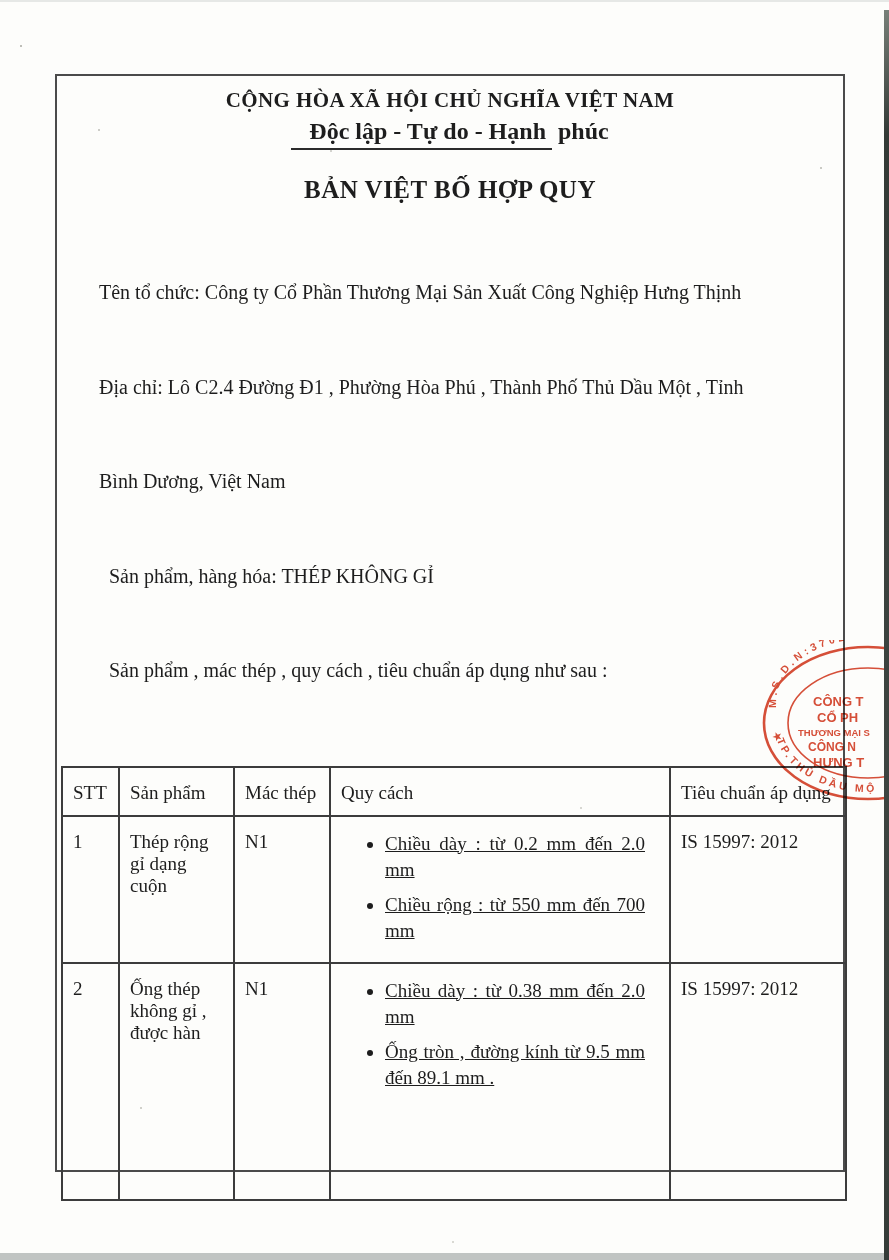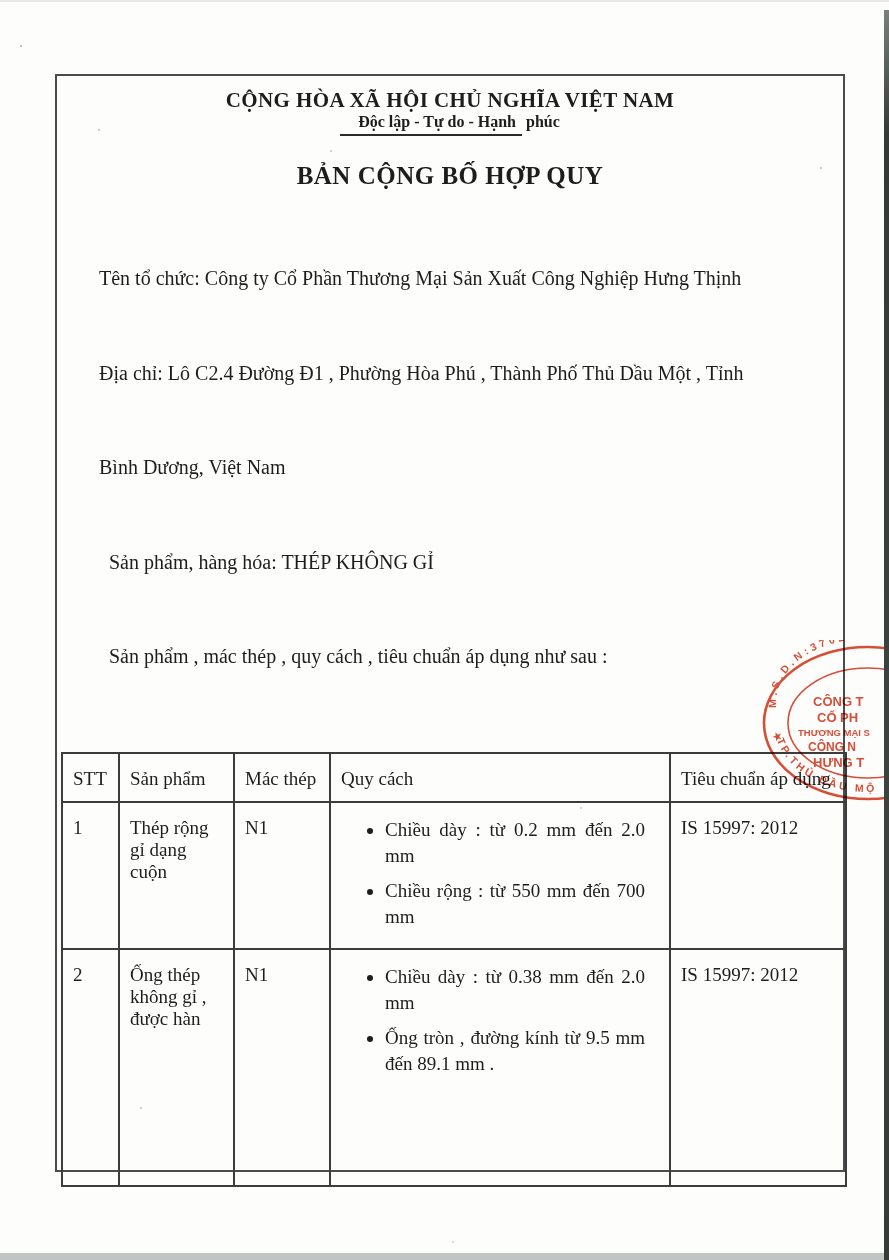--- a/index.html
+++ b/index.html
@@ -8,40 +8,40 @@
     background:#fdfdfb;
     font-family:"Liberation Serif", serif;
     color:#1d1d1d;
   }
   .frame{
     position:absolute;left:55px;top:74px;width:786px;height:1094px;
     border:2px solid #4b4b4b;background:transparent;
   }
   .center{text-align:center;}
   .republic{font-size:21px;font-weight:bold;letter-spacing:.4px;margin-top:12px;}
-  .motto{font-size:16px;font-weight:bold;}
+  .motto{font-size:24px;font-weight:bold;margin-top:5px;}
   .motto .ul{display:inline-block;border-bottom:2px solid #2b2b2b;padding:0 6px 3px 18px;}
   .doc-title{font-size:25px;font-weight:bold;margin-top:26px;letter-spacing:.5px;}
   .doc-no{font-size:20px;margin-top:9px;}
   .info{margin:10px 40px 0 42px;font-size:20px;line-height:31.5px;white-space:pre;}
   .info .ind{padding-left:10px;}
   .bold{font-weight:normal;}
   table.spec{
     border-collapse:collapse;table-layout:fixed;
     margin:16px 0 0 4px;width:784px;
   }
   table.spec th, table.spec td{
     border:2px solid #3c3c3c;vertical-align:top;
     font-size:19px;font-weight:normal;text-align:left;
     padding:14px 8px 9px 10px;overflow:hidden;
   }
   table.spec th{height:24px;}
   td.c{text-align:center;}
   td.j{text-align:justify;}
-  ul.specs{margin:0;padding:0 16px 0 44px;}
+  ul.specs{margin:0;padding:0 16px 0 44px;text-decoration:underline;}
   ul.specs li{text-align:justify;line-height:26px;margin-bottom:9px;}
   
   .edge-right{position:absolute;right:0;top:10px;bottom:0;width:5px;z-index:30;
     background:linear-gradient(to bottom,#788079 0%,#333a36 10%,#3d4440 60%,#353c38 100%);}
   .edge-bottom{position:absolute;left:0;bottom:0;width:100%;height:7px;background:#c0c4c2;z-index:29;}
   .edge-top{position:absolute;left:0;top:0;width:100%;height:2px;background:#d4d7d5;opacity:.55;z-index:28;}
   .specks{position:absolute;left:20px;top:45px;width:2px;height:2px;background:#a8a8a2;border-radius:50%;
     box-shadow:78px 84px 0 #bdbdb7,310px 105px 0 #c6c6c0,800px 122px 0 #b8b8b2,
                560px 762px 0 #cacac4,120px 1062px 0 #c0c0ba,432px 1196px 0 #ccccc6;}
   .stamp{
@@ -53,21 +53,21 @@
 <body>
 
 <div class="specks"></div>
 
 <div class="frame">
 
   <div class="center republic">CỘNG HÒA XÃ HỘI CHỦ NGHĨA VIỆT NAM</div>
 
   <div class="center motto"><span class="ul">Độc lập - Tự do - Hạnh</span><span> phúc</span></div>
 
-  <div class="center doc-title">BẢN CỘNG BỐ HỢP QUY</div>
+  <div class="center doc-title">BẢN VIỆT BỐ HỢP QUY</div>
 
 
   <div class="info">
     <div>Tên tổ chức: Công ty Cổ Phần Thương Mại Sản Xuất Công Nghiệp Hưng Thịnh</div>
     <div>Địa chỉ: Lô C2.4 Đường Đ1 , Phường Hòa Phú , Thành Phố Thủ Dầu Một , Tỉnh</div>
     <div>Bình Dương, Việt Nam</div>
     <div class="ind"><span>Sản phẩm, hàng hóa: </span><span class="bold">THÉP KHÔNG GỈ</span></div>
     <div class="ind">Sản phẩm , mác thép , quy cách , tiêu chuẩn áp dụng như sau :</div>
   </div>
 

